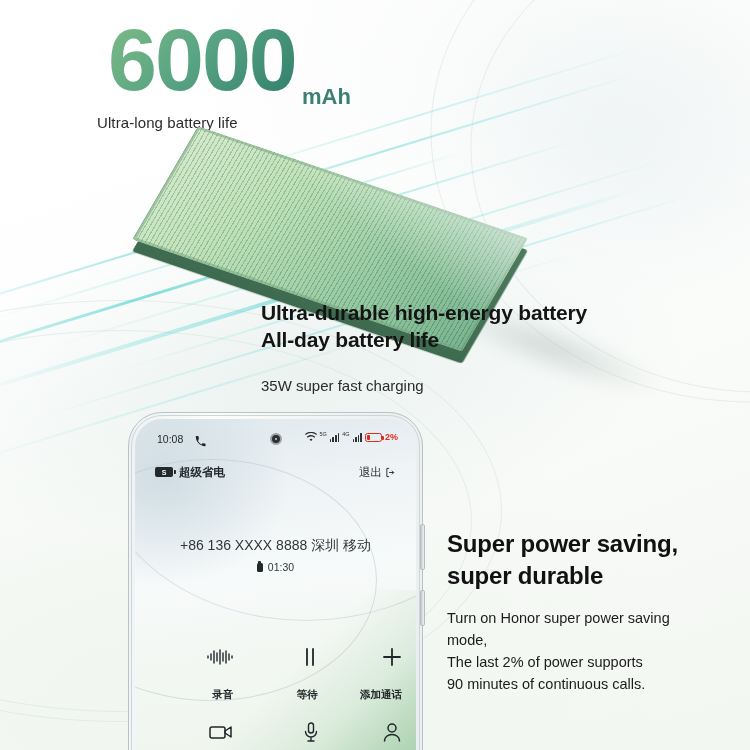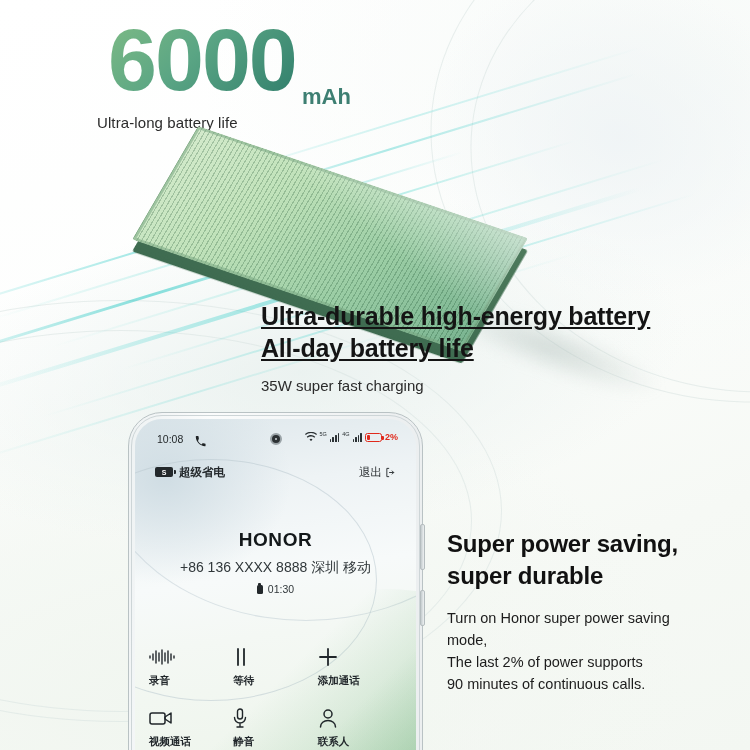--- a/index.html
+++ b/index.html
@@ -52,22 +52,22 @@
       repeating-linear-gradient(90deg, rgba(70,110,85,.30) 0px, rgba(70,110,85,.30) 1px, rgba(255,255,255,.10) 1px, rgba(255,255,255,.10) 4px),
       linear-gradient(115deg,#cfe8c6 0%,#b9dfb2 30%,#8fc79a 65%,#6aab84 100%);
     box-shadow:inset 0 0 0 3px rgba(120,165,130,.55);}
   .slab-gloss{position:absolute;inset:0;border-radius:3px;
     background:linear-gradient(200deg, rgba(255,255,255,.55) 0%, rgba(255,255,255,0) 38%);}
   .slab-shadow{position:absolute;left:205px;top:205px;width:330px;height:70px;
     background:radial-gradient(50% 50% at 50% 50%, rgba(170,185,180,.45) 0%, rgba(255,255,255,0) 72%);
     transform:rotate(20deg);filter:blur(6px);}
 
   
-  .h1{position:absolute;left:261px;top:300px;width:480px;font-size:25px;font-weight:700;
-    color:#141414;line-height:1.28;letter-spacing:-.2px;text-decoration:underline;}
+  .h1{position:absolute;left:261px;top:300px;width:480px;font-size:21px;font-weight:700;
+    color:#141414;line-height:1.28;letter-spacing:-.2px;}
   .h1 .l2{display:block;}
   .h1sub{position:absolute;left:261px;top:377px;font-size:15px;color:#2b2b2b;}
 
   
   .phone{position:absolute;left:128px;top:412px;width:295px;height:345px;}
   .frame-out{position:absolute;inset:0;border:1px solid #b9c2c4;
     border-radius:34px 34px 0 0;background:linear-gradient(95deg,#eef2f3,#fbfcfc 25%,#eceff0 85%);}
   .frame-mid{position:absolute;left:3px;top:3px;right:3px;bottom:0;border:1px solid #cdd5d7;
     border-radius:31px 31px 0 0;}
   .screen{position:absolute;left:7px;top:7px;right:7px;bottom:0;border-radius:27px 27px 0 0;
@@ -107,21 +107,21 @@
   .caller{position:absolute;left:0;right:0;top:110px;text-align:center;}
   .c-name{font-size:19px;font-weight:700;color:#13181a;letter-spacing:.6px;}
   .c-num{margin-top:8px;font-size:14px;color:#30373a;}
   .c-dur{margin-top:6px;font-size:10.5px;color:#30373a;display:flex;justify-content:center;align-items:center;gap:5px;}
   .dur-ic{width:6px;height:9px;background:#23282b;border-radius:1.5px;position:relative;}
   .dur-ic::after{content:"";position:absolute;left:1.5px;top:-2px;width:3px;height:2px;background:#23282b;border-radius:1px 1px 0 0;}
 
   
   .keys{position:absolute;left:14px;right:14px;top:228px;display:grid;
     grid-template-columns:repeat(3,1fr);row-gap:20px;}
-  .key{display:flex;flex-direction:column;align-items:flex-start;gap:7px;}
+  .key{display:flex;flex-direction:column;align-items:flex-end;gap:21px;}
   .key .glyph{height:20px;display:flex;align-items:center;justify-content:center;}
   .key .lbl{font-size:10.5px;color:#20262a;font-weight:600;}
 
   
   .r-h{position:absolute;left:447px;top:528px;width:300px;font-size:24px;font-weight:700;
     color:#111;line-height:1.32;letter-spacing:-.2px;}
   .r-b{position:absolute;left:447px;top:607px;width:300px;font-size:14.5px;color:#1c1c1c;line-height:1.52;}
 </style>
 </head>
 <body>
@@ -225,21 +225,20 @@
         <div class="exit">
           <span>退出</span>
           <svg width="11" height="11" viewBox="0 0 24 24" fill="none" stroke="#23282b" stroke-width="2">
               <path d="M9 3H4v18h5"></path>
               <path d="M15 8l4 4-4 4M19 12H9"></path>
             </svg>
         </div>
       </div>
 
       <div class="caller">
-        <div class="c-name">HONOR</div>
         <div class="c-num">+86 136 XXXX 8888  深圳 移动</div>
         <div class="c-dur">
           <span class="dur-ic"></span>
           <span>01:30</span>
         </div>
       </div>
 
       <div class="keys">
         <div class="key">
           <span class="glyph">

